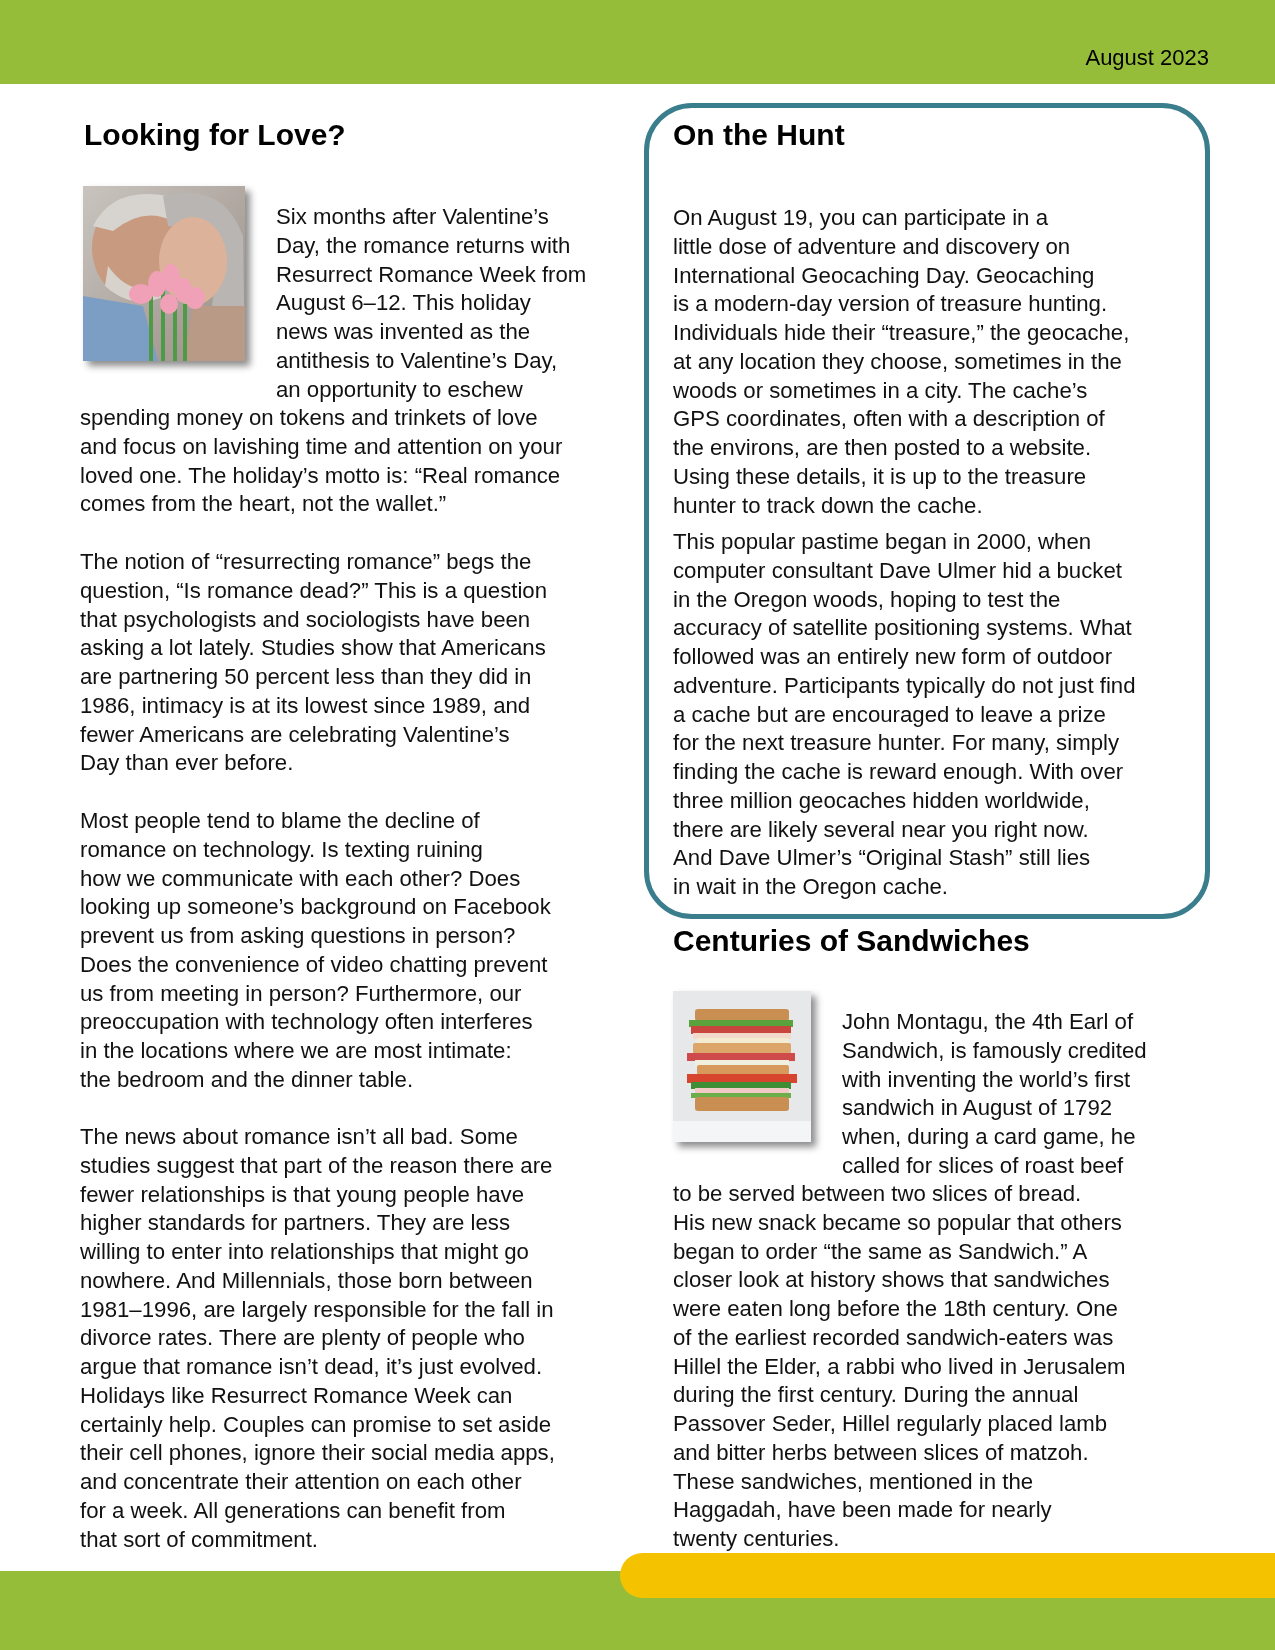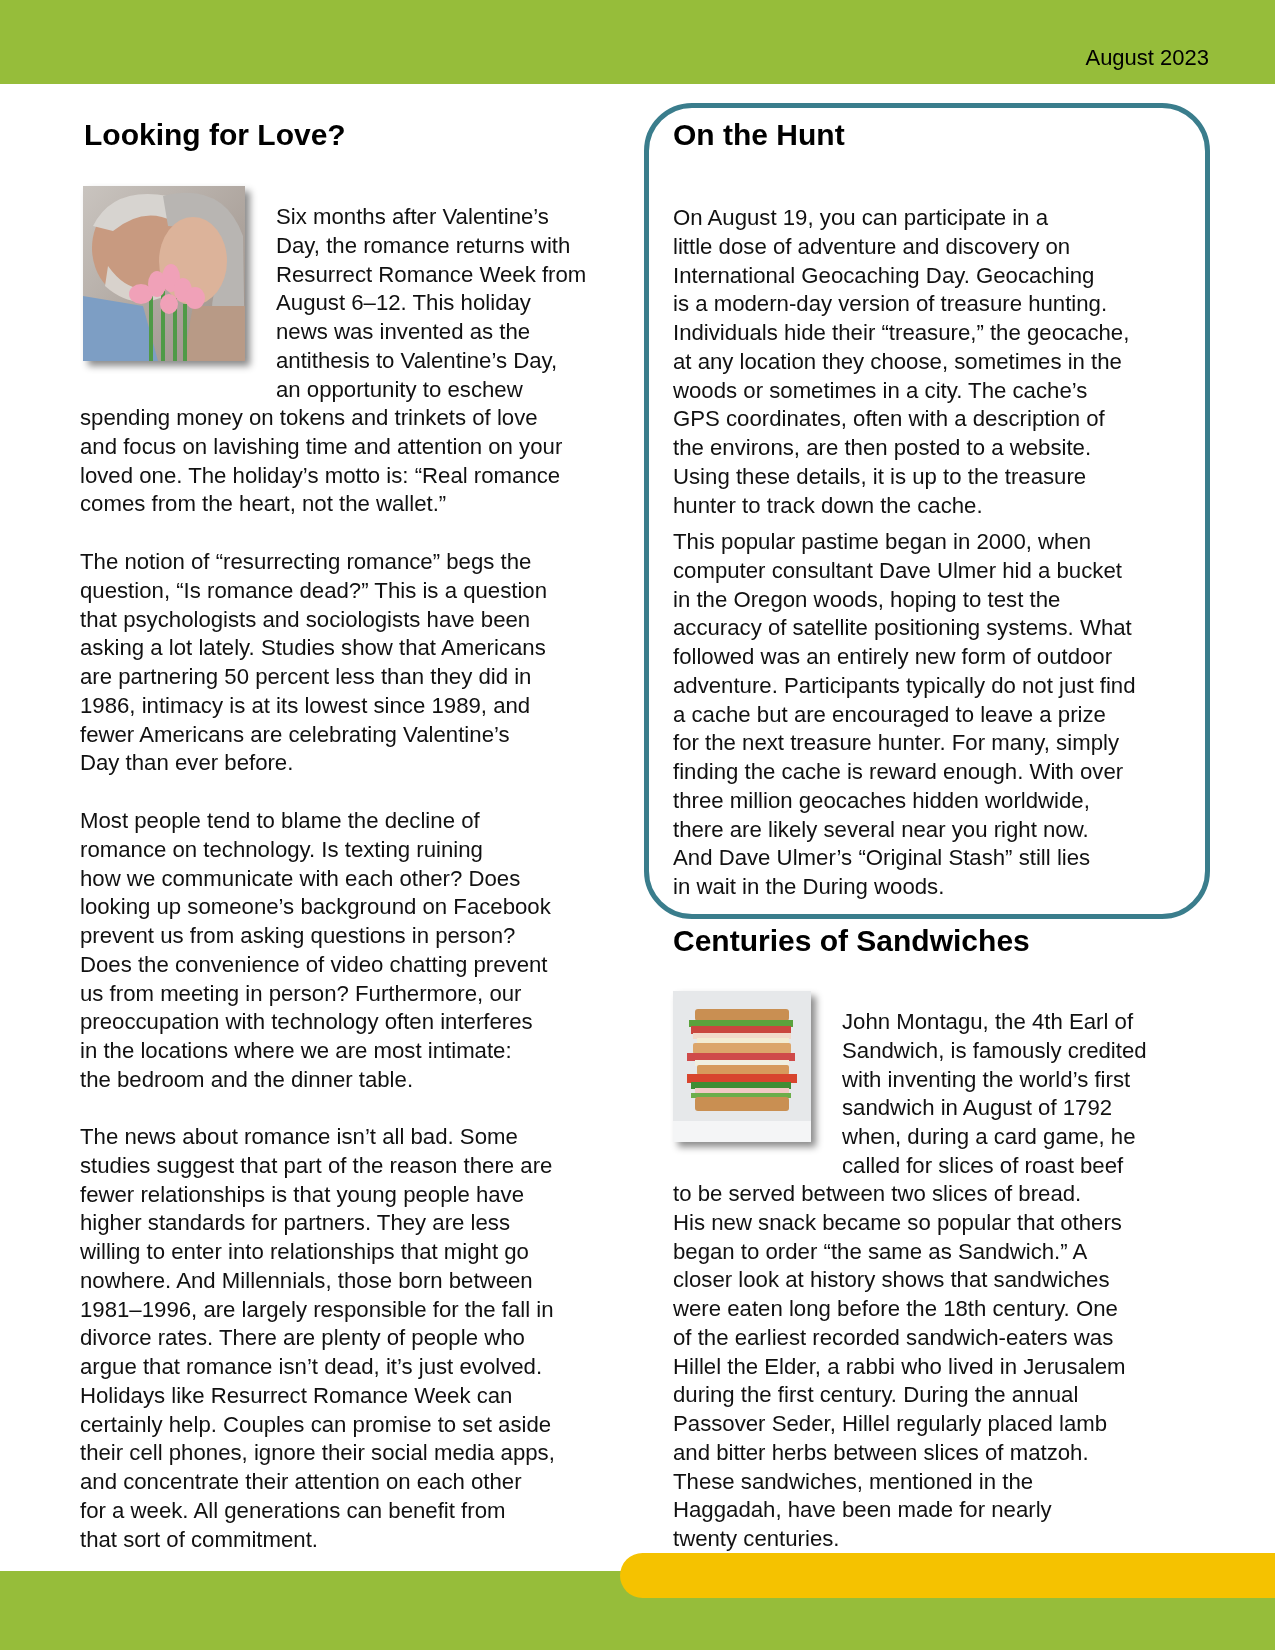--- a/index.html
+++ b/index.html
@@ -148,21 +148,21 @@
     <span>in the Oregon woods, hoping to test the</span>
     <span>accuracy of satellite positioning systems. What</span>
     <span>followed was an entirely new form of outdoor</span>
     <span>adventure. Participants typically do not just find</span>
     <span>a cache but are encouraged to leave a prize</span>
     <span>for the next treasure hunter. For many, simply</span>
     <span>finding the cache is reward enough. With over</span>
     <span>three million geocaches hidden worldwide,</span>
     <span>there are likely several near you right now.</span>
     <span>And Dave Ulmer’s “Original Stash” still lies</span>
-    <span>in wait in the During woods.</span>
+    <span>in wait in the Oregon cache.</span>
   </div>
 </section>
 
 <section>
   <h2 style="left:673px; top:924px;">Centuries of Sandwiches</h2>
 
   <div class="photo" style="left:673px; top:991px; width:138px; height:151px;" title="Tall stacked deli sandwich">
     <svg width="138" height="151" viewBox="0 0 138 151">
       <rect width="138" height="151" fill="#e6e8ea"></rect>
       <rect x="0" y="130" width="138" height="21" fill="#f4f5f6"></rect>

